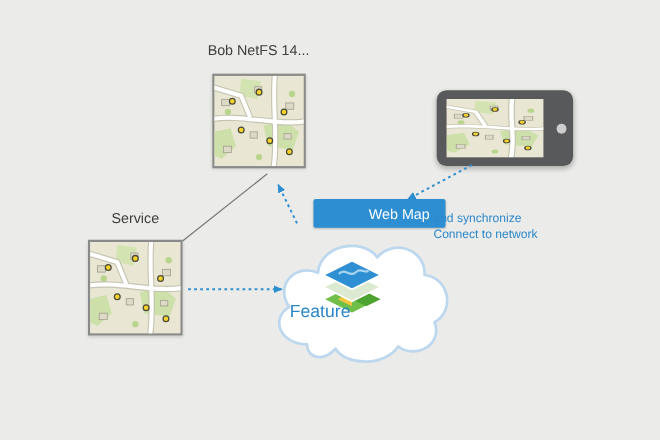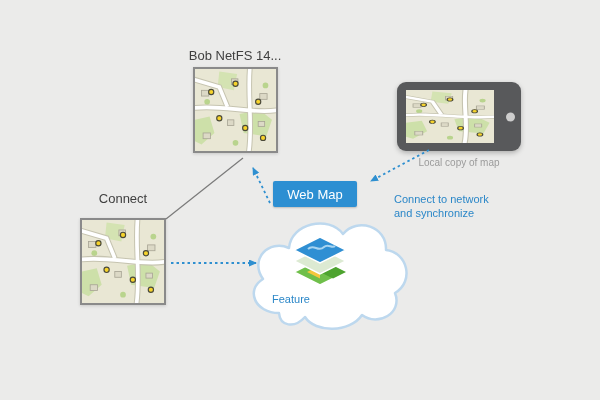--- a/index.html
+++ b/index.html
@@ -16,27 +16,28 @@
   }
   .map-box svg{display:block;width:100%;height:100%;}
   .tablet{
     position:absolute;left:397px;top:82px;width:124px;height:69px;border-radius:9px;
     background:#58595b;box-shadow:0 2px 5px rgba(0,0,0,0.25);
   }
   .tablet-screen{position:absolute;left:9px;top:8px;width:88px;height:53px;background:#e9e7d4;overflow:hidden;}
   .tablet-screen svg{display:block;width:100%;height:100%;}
   .home-btn{position:absolute;right:6px;top:50%;transform:translateY(-50%);width:9px;height:9px;border-radius:50%;background:#cdcdcd;}
   .webmap{
-    position:absolute;left:273px;top:181px;width:84px;height:26px;border-radius:2px;
+    position:absolute;left:285px;top:181px;width:84px;height:26px;border-radius:2px;
     background:var(--accent-blue,#2d8fd2);color:#fff;font-size:13px;
     display:flex;align-items:center;justify-content:center;
     box-shadow:0 1px 2px rgba(0,0,0,0.2);
+    padding-left:36px;
   }
   .blue-text{position:absolute;color:var(--text-blue,#2b87c8);}
-  .feature-label{left:251px;top:292px;width:80px;font-size:11px;text-align:center;line-height:15px;}
+  .feature-label{left:251px;top:276px;width:80px;font-size:16px;text-align:center;line-height:15px;}
   .sync-label{left:394px;top:192px;width:112px;font-size:11px;line-height:14px;text-align:left;}
   .overlay{position:absolute;left:0;top:0;width:600px;height:400px;pointer-events:none;}
   .arrow{stroke:var(--arrow-blue,#2e8fd0);stroke-width:1.8;fill:none;stroke-dasharray:2.5 3;}
   .solid-line{stroke:#7a7a7a;stroke-width:1.2;fill:none;}
   .cloud-svg{position:absolute;left:237px;top:207px;}
   .fs-icon{position:absolute;left:288px;top:232px;}
 </style>
 </head>
 <body>
 
@@ -75,26 +76,25 @@
           <circle cx="50" cy="18" r="3.2"></circle>
           <circle cx="78" cy="40" r="3.2"></circle>
           <circle cx="30" cy="60" r="3.2"></circle>
           <circle cx="62" cy="72" r="3.2"></circle>
           <circle cx="84" cy="84" r="3.2"></circle>
         </g>
       </g>
     </defs>
   </svg>
 
-  <div class="lbl" style="left:160px;top:48px;width:150px;">Bob NetFS 14...</div>
+  <div class="lbl" style="left:160px;top:38px;width:150px;">Bob NetFS 14...</div>
 
 
-  <div class="lbl" style="left:60px;top:191px;width:126px;">Connect</div>
+  <div class="lbl" style="left:60px;top:191px;width:126px;">Service</div>
 
-  <div class="lbl-small" style="left:397px;top:157px;width:124px;">Local copy of map</div>
 
   <div class="map-box" style="left:193px;top:67px;width:85px;height:86px;">
     <svg viewBox="0 0 100 100" preserveAspectRatio="none">
         <use href="#mapPattern"></use>
       </svg>
   </div>
 
   <div class="map-box" style="left:80px;top:218px;width:86px;height:87px;">
     <svg viewBox="0 0 100 100" preserveAspectRatio="none">
         <use href="#mapPattern"></use>
@@ -131,22 +131,22 @@
     <path d="M 20,17 C 26,11 30,21 36,15 C 40,11 44,17 47,14" stroke="#a8d4f0" stroke-width="2" fill="none"></path>
   </svg>
 
   <div class="webmap">Web Map</div>
 
   <div class="blue-text feature-label">
     <div>Feature</div>
   </div>
 
   <div class="blue-text sync-label">
+    <div>and synchronize</div>
     <div>Connect to network</div>
-    <div>and synchronize</div>
   </div>
 
   <svg class="overlay">
     <defs>
       <marker id="arrowhead" markerUnits="userSpaceOnUse" markerWidth="10" markerHeight="10" refX="7" refY="3.5" orient="auto">
         <path d="M0,0 L8,3.5 L0,7 Z" fill="#2e8fd0"></path>
       </marker>
     </defs>
     <line class="solid-line" x1="166" y1="219" x2="243" y2="158"></line>
     <line class="arrow" x1="171" y1="263" x2="256" y2="263" marker-end="url(#arrowhead)"></line>

